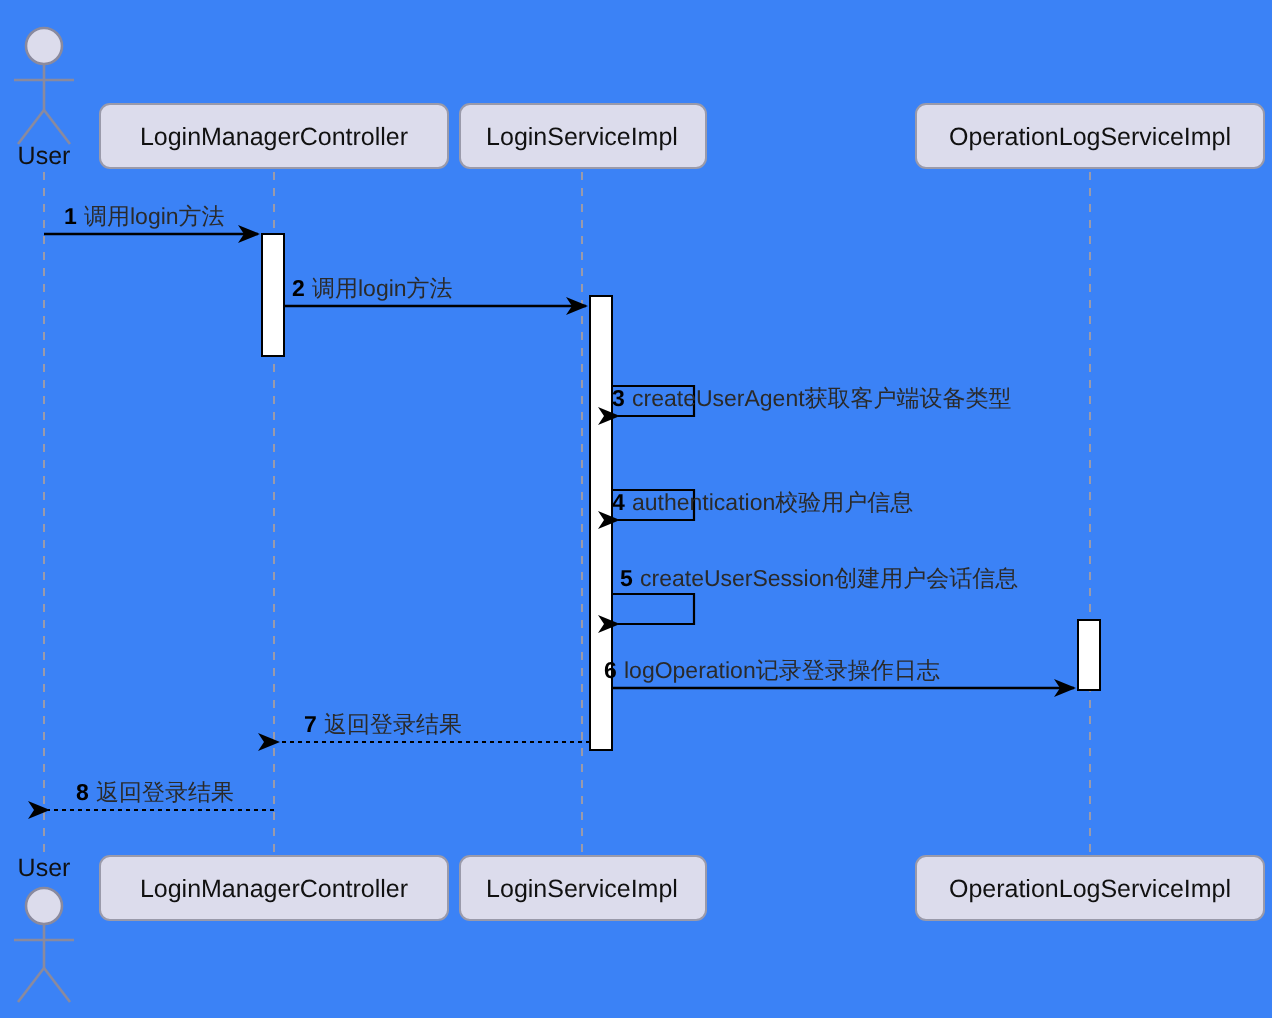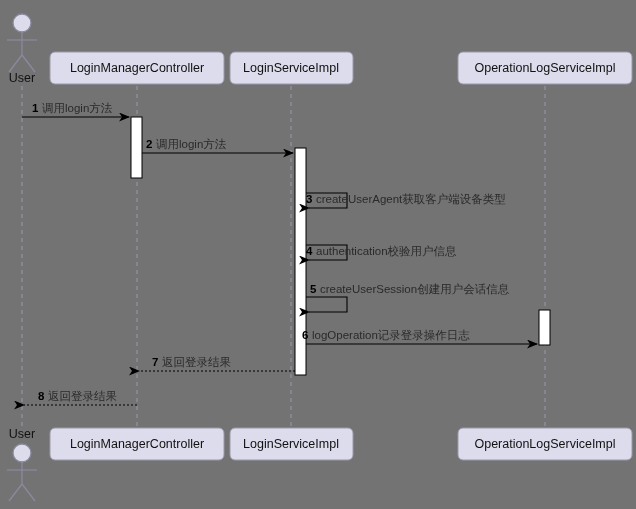--- a/index.html
+++ b/index.html
@@ -10,21 +10,21 @@
   body {
     width: 636px;
     height: 509px;
     font-family: "Liberation Sans", "DejaVu Sans", sans-serif;
     overflow: hidden;
   }
   #diagram-root {
     position: relative;
     width: 636px;
     height: 509px;
-    background: #737373;
+    background: #3b82f6;
   }
   svg#seq-svg {
     position: absolute;
     left: 0;
     top: 0;
     width: 636px;
     height: 509px;
     display: block;
   }
   .participant-box {

